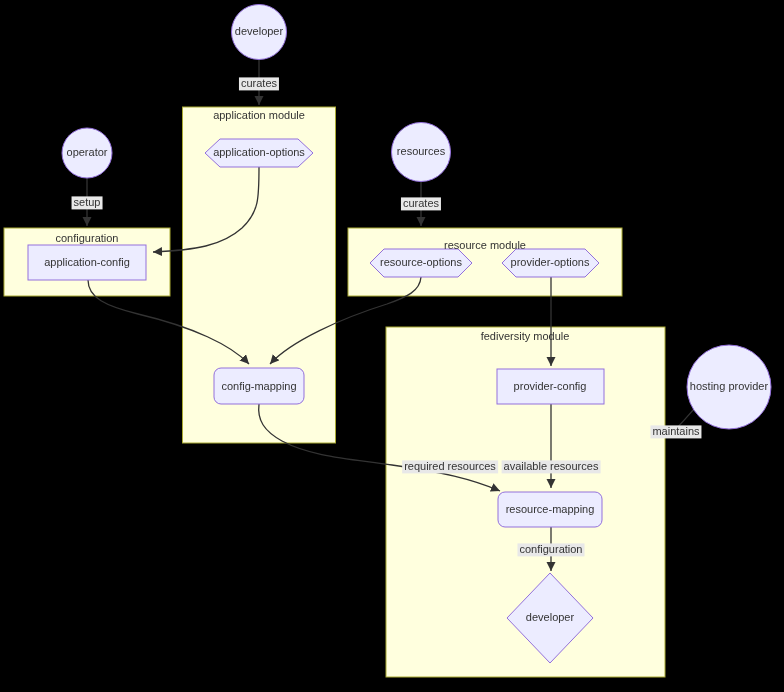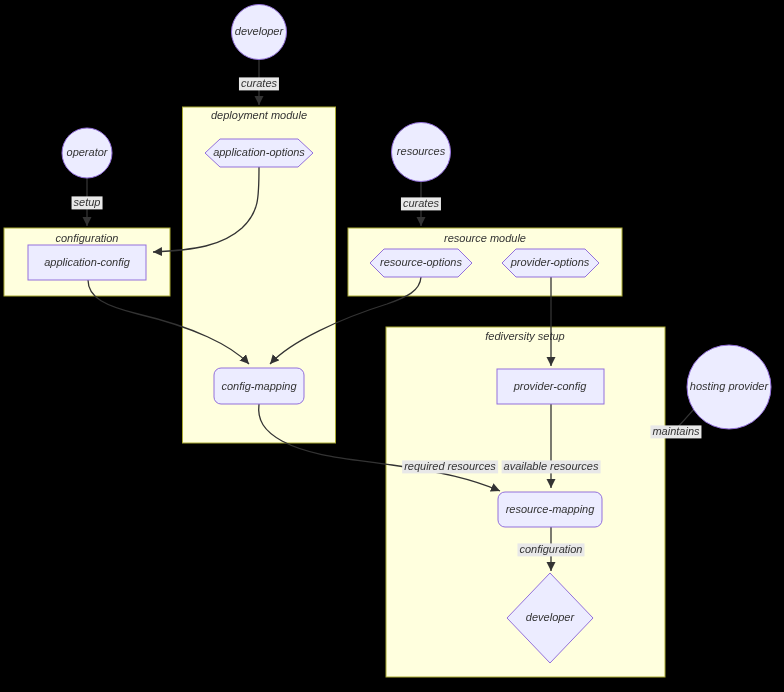--- a/index.html
+++ b/index.html
@@ -11,21 +11,21 @@
   html,body{margin:0;padding:0;}
   body{width:784px;height:692px;background:var(--bg);overflow:hidden;
        font-family:"Liberation Sans",sans-serif;}
   .stage{position:relative;width:784px;height:692px;}
   svg{position:absolute;left:0;top:0;}
   .cluster{fill:var(--cluster-fill);stroke:var(--cluster-border);stroke-width:1;}
   .node{fill:var(--node-fill);stroke:var(--node-border);stroke-width:1;}
   .edge{fill:none;stroke:var(--edge);stroke-width:1.3;}
   .arrowhead{fill:var(--edge);}
   .lbl{position:absolute;transform:translate(-50%,-50%);white-space:nowrap;
-       font-size:11px;line-height:1.2;color:var(--text);font-style:italic;}
+       font-size:11px;line-height:1.2;color:var(--text);}
   .edge-lbl{background:var(--label-bg);padding:0 2px;text-align:right;}
 </style>
 </head>
 <body>
 
 <div class="stage">
 
   <svg width="784" height="692" viewBox="0 0 784 692">
     <defs>
       <marker id="arrow" viewBox="0 0 10 10" refX="10" refY="5" markerWidth="7" markerHeight="7" orient="auto">
@@ -61,24 +61,24 @@
 
     <rect class="node" x="28" y="245" width="118" height="35"></rect>
     <rect class="node" x="497" y="369" width="107" height="35"></rect>
 
     <rect class="node" x="214" y="368" width="90" height="36" rx="7"></rect>
     <rect class="node" x="498" y="492" width="104" height="35" rx="7"></rect>
 
     <polygon class="node" points="550,573 593,618 550,663 507,618"></polygon>
   </svg>
 
-  <div class="lbl" style="left:259px;top:116px">deployment module</div>
+  <div class="lbl" style="left:259px;top:116px">application module</div>
   <div class="lbl" style="left:87px;top:239px">configuration</div>
-  <div class="lbl" style="left:485px;top:239px">resource module</div>
-  <div class="lbl" style="left:525px;top:337px">fediversity setup</div>
+  <div class="lbl" style="left:485px;top:246px">resource module</div>
+  <div class="lbl" style="left:525px;top:337px">fediversity module</div>
 
   <div class="lbl" style="left:259px;top:32px">developer</div>
   <div class="lbl" style="left:87px;top:153px">operator</div>
   <div class="lbl" style="left:421px;top:152px">resources</div>
   <div class="lbl" style="left:729px;top:387px">hosting provider</div>
   <div class="lbl" style="left:259px;top:153px">application-options</div>
   <div class="lbl" style="left:421px;top:263px">resource-options</div>
   <div class="lbl" style="left:550px;top:263px">provider-options</div>
   <div class="lbl" style="left:87px;top:263px">application-config</div>
   <div class="lbl" style="left:550px;top:387px">provider-config</div>

